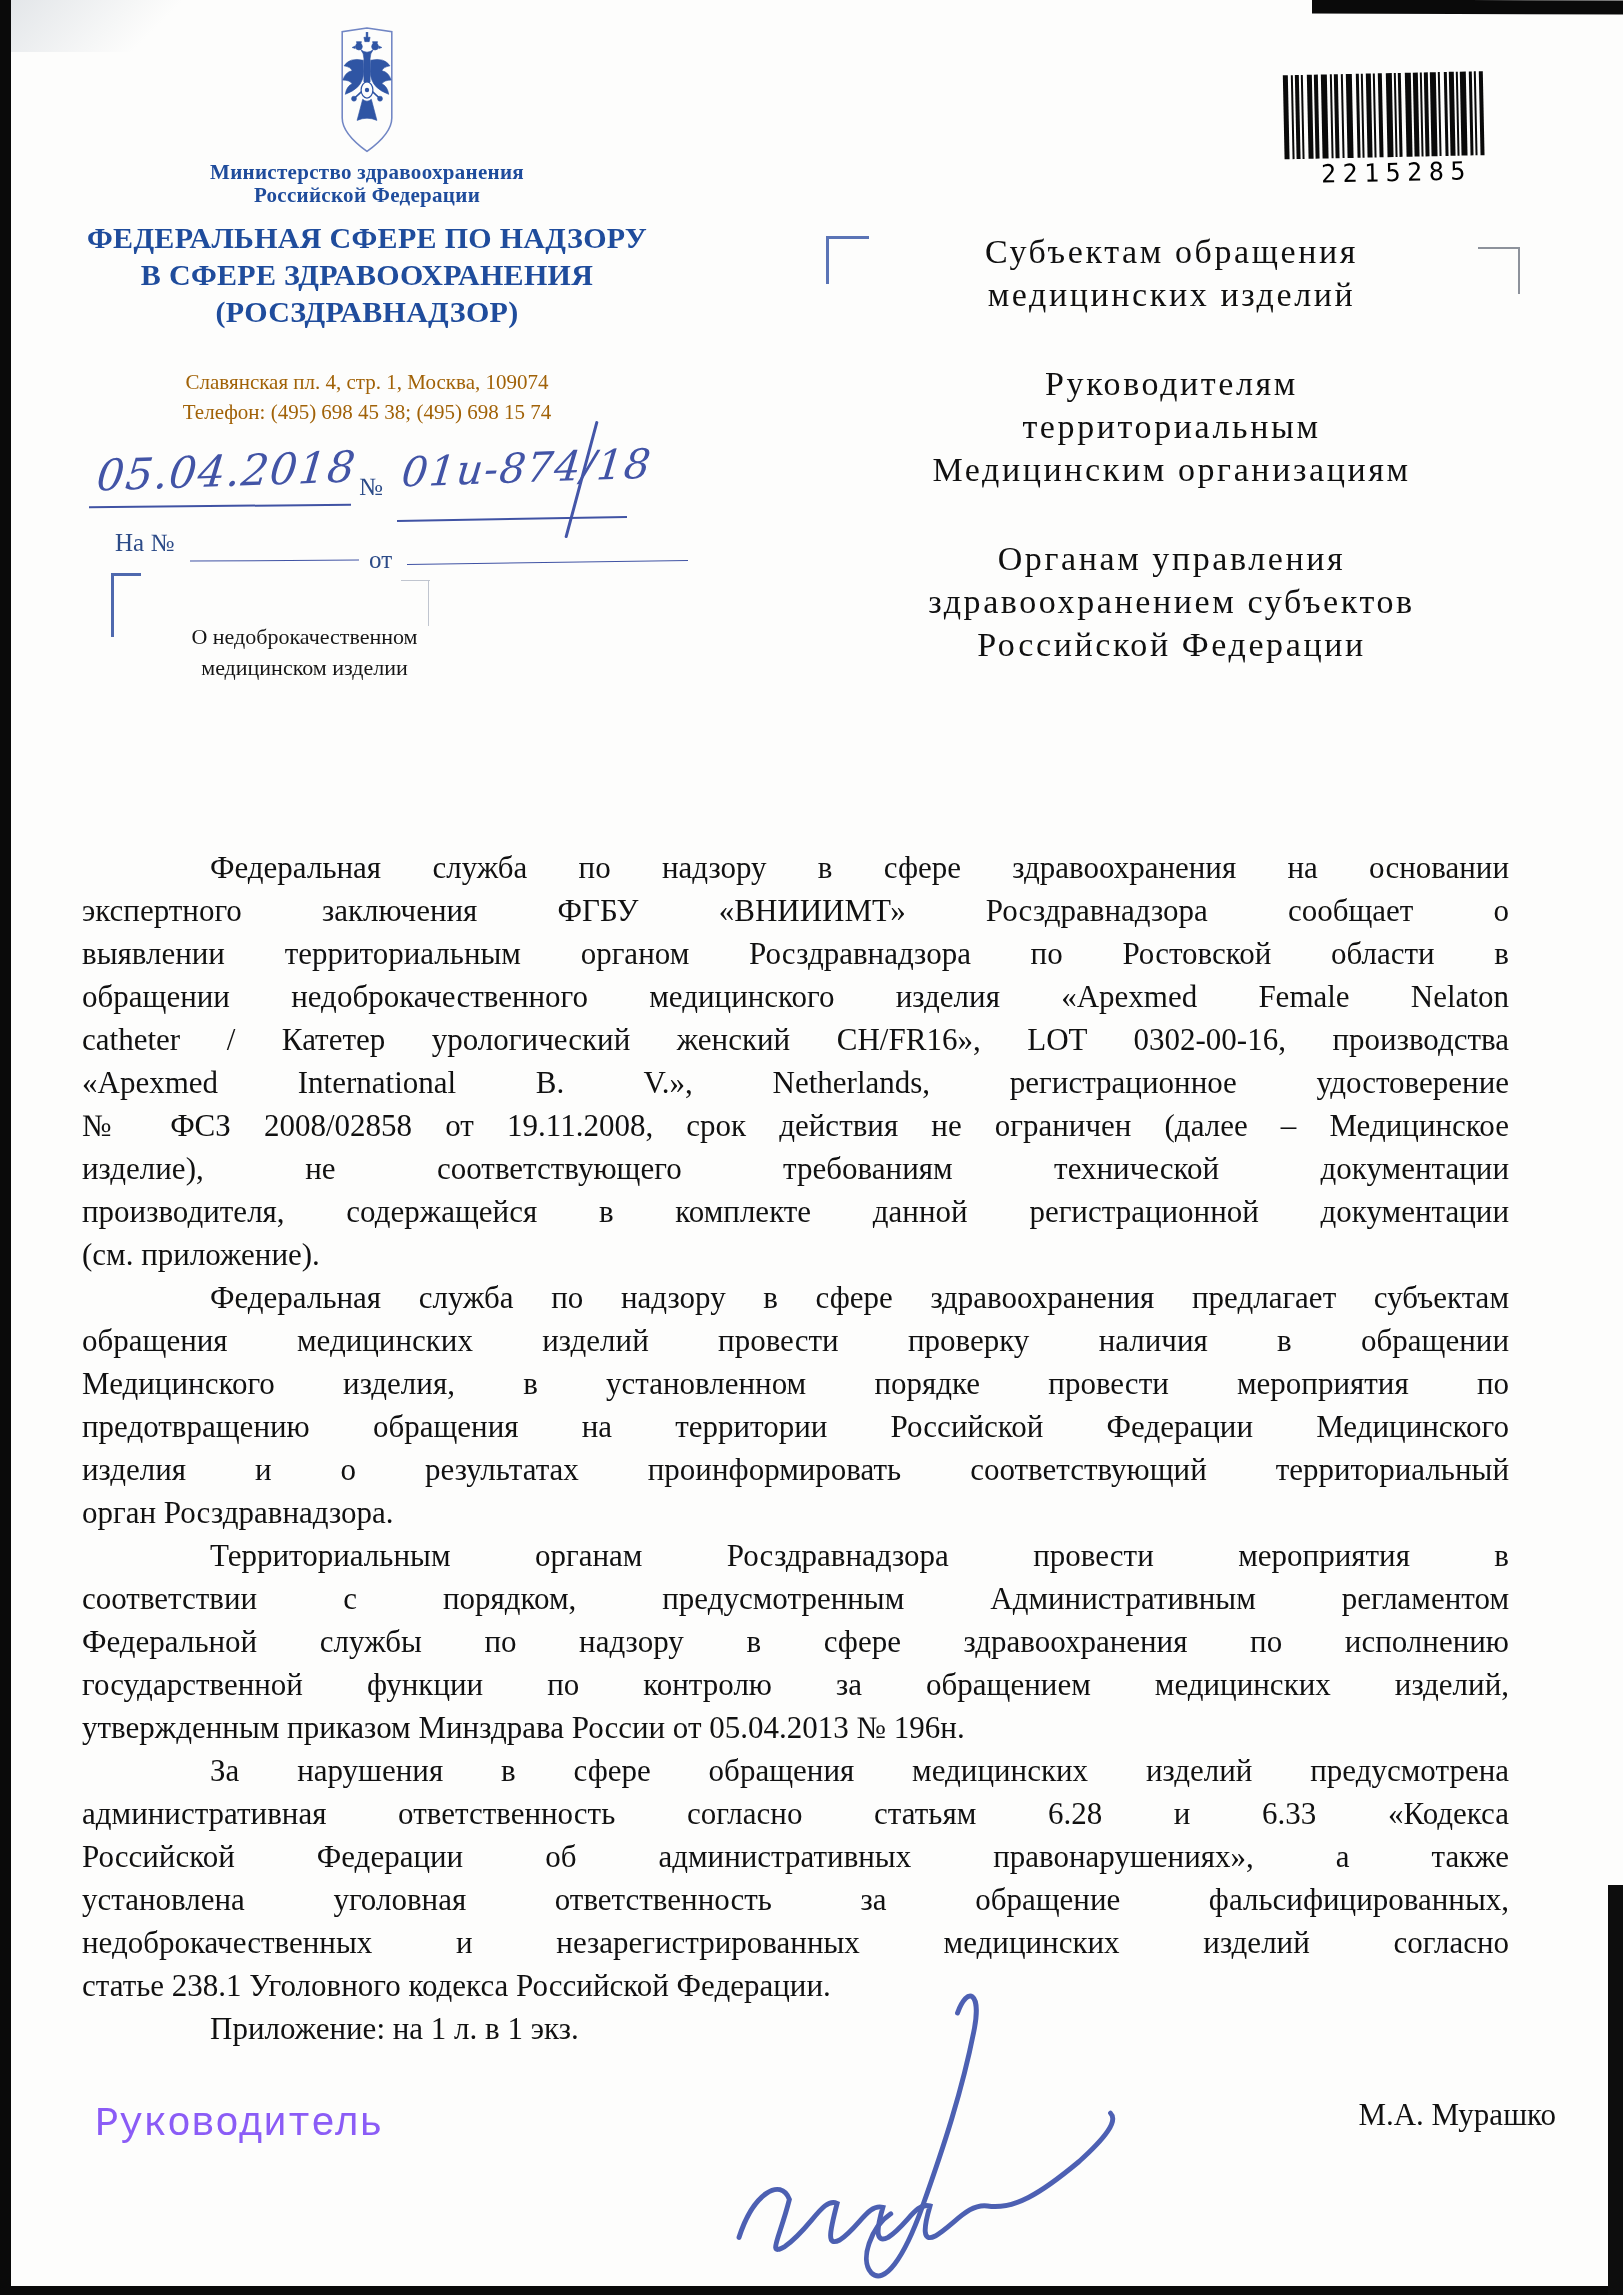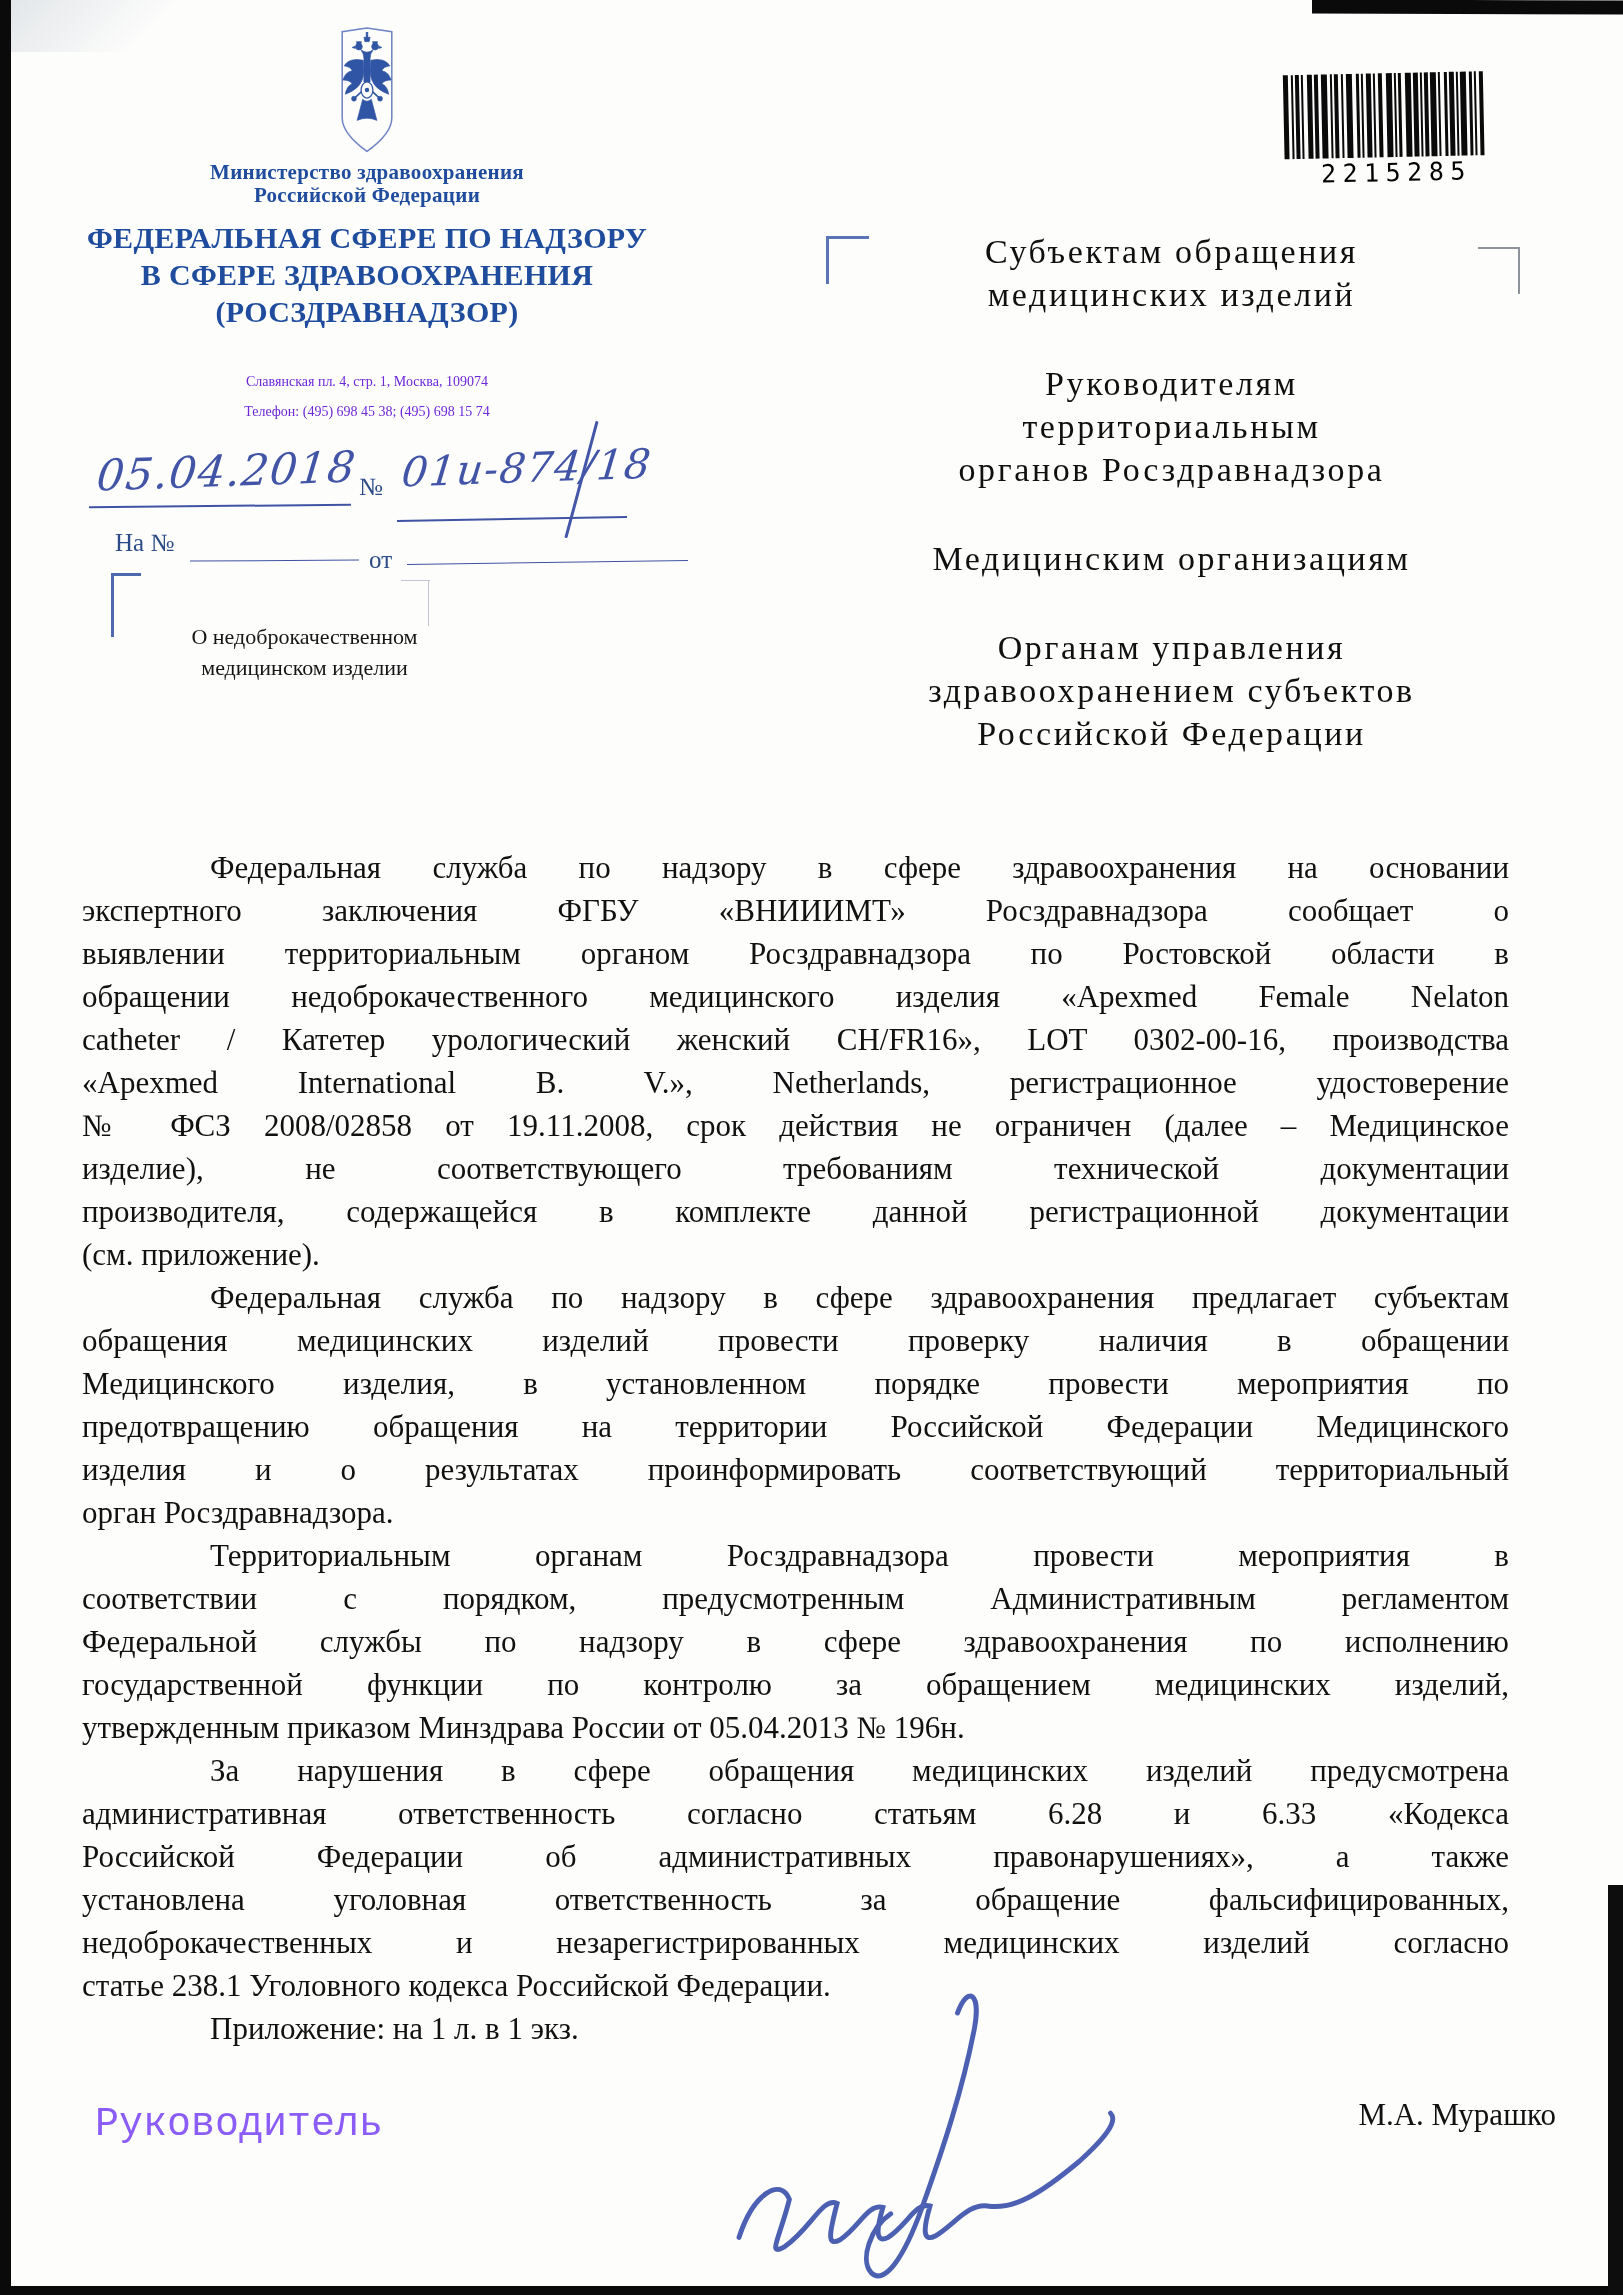--- a/index.html
+++ b/index.html
@@ -12,21 +12,21 @@
   .edge-bottom{left:0;top:2286px;width:1624px;height:9.8px;background:#0a0a0a;}
   .edge-topright{left:1312px;top:0;width:312px;height:13.7px;background:#0a0a0a;transform:rotate(.2deg);}
   .edge-rightlow{left:1608px;top:1885px;width:16.4px;height:410px;background:#0d0d0d;}
   .smudge-tl{left:10.5px;top:0;width:196px;height:52px;background:linear-gradient(135deg,#e3e6e9 0%,rgba(255,255,255,0) 70%);}
 
   
   .lh-col{left:79px;top:26px;width:576px;text-align:center;color:#1f4c9c;}
   .emblem{position:relative;display:inline-block;margin-bottom:5.2px;}
   .ministry{font-weight:700;font-size:21px;line-height:23px;letter-spacing:0.3px;}
   .service{margin-top:11.8px;font-weight:700;font-size:30px;line-height:37px;letter-spacing:0.3px;}
-  .addr{margin-top:37px;font-weight:400;font-size:14px;line-height:30px;color:#6d28d9;}
+  .addr{margin-top:37px;font-weight:400;font-size:21px;line-height:30px;color:#a16207;}
 
   
   .barcode{left:1284px;top:73px;width:223px;transform:rotate(-1.2deg);}
   .bars{display:flex;height:84px;align-items:stretch;}
   .bars i{display:block;height:100%;background:#0a0a0a;}
   .bc-num{margin-top:1.3px;text-align:center;font-family:"DejaVu Sans Mono",monospace;
           font-size:25px;letter-spacing:6.5px;color:#000;}
 
   
   .hw{font-family:"DejaVu Serif",serif;font-style:italic;color:#4254a6;
@@ -192,21 +192,20 @@
   <div class="abs addressees">
 
       <div class="addr-line">Субъектам обращения</div>
 
       <div class="addr-line gap">медицинских изделий</div>
 
       <div class="addr-line">Руководителям</div>
 
       <div class="addr-line">территориальным</div>
 
-      <div class="addr-line gap">органов Росздравнадзора</div>
 
       <div class="addr-line gap">Медицинским организациям</div>
 
       <div class="addr-line">Органам управления</div>
 
       <div class="addr-line">здравоохранением субъектов</div>
 
       <div class="addr-line">Российской Федерации</div>
     </div>
 

